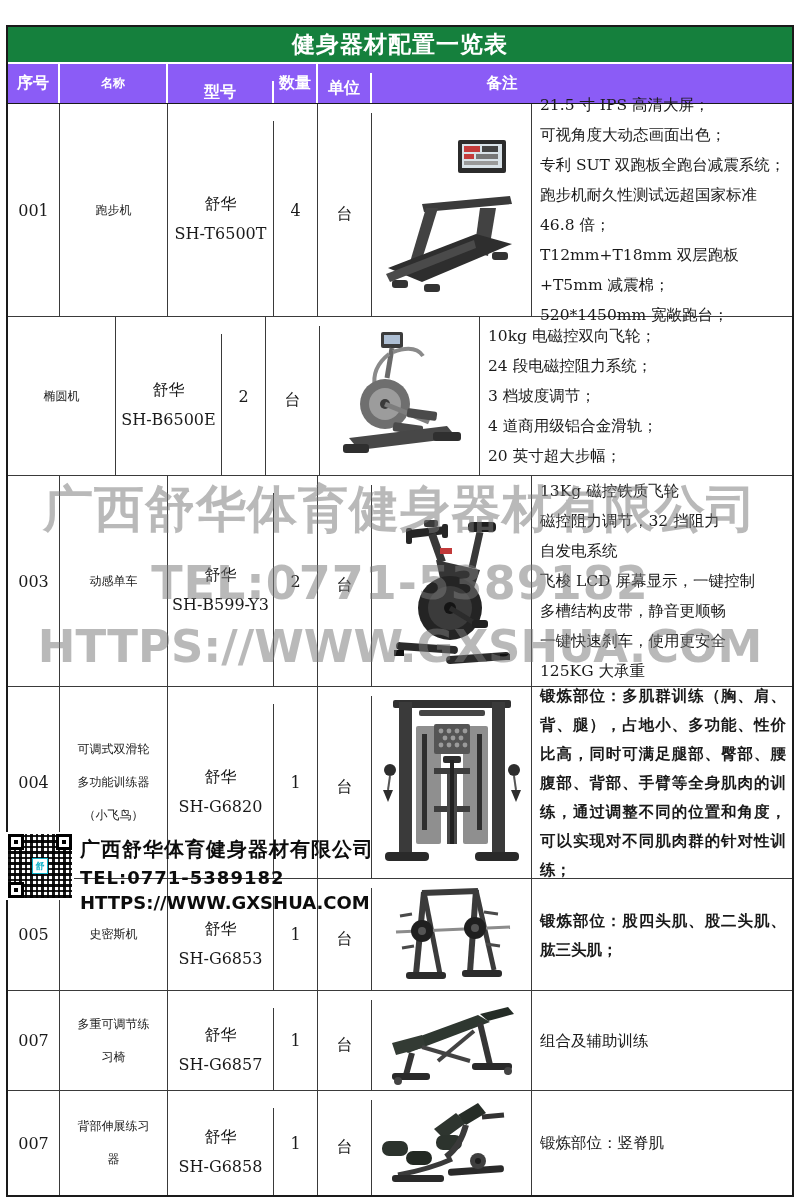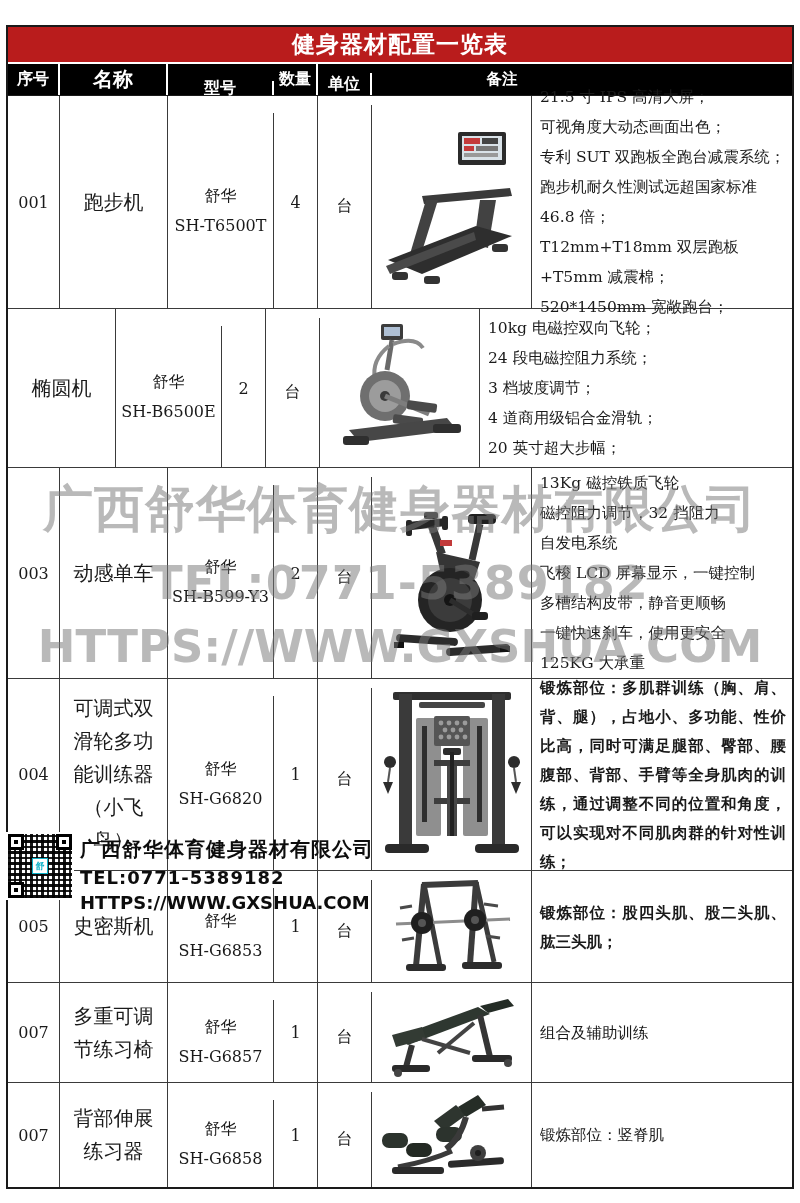--- a/index.html
+++ b/index.html
@@ -6,36 +6,36 @@
   html,body { background:#ffffff; }
   .page {
     position:relative; width:800px; height:1203px; background:#fff;
     font-family:"DejaVu Serif","Liberation Serif",serif; color:#1a1a1a; overflow:hidden;
   }
   .table {
     position:absolute; left:6px; top:25px; width:788px;
     border:2px solid #1a1a1a; background:#fff;
   }
   .title-bar {
-    height:37px; background:#b91c1c; color:#fff; display:flex; align-items:center; justify-content:center;
+    height:37px; background:#15803d; color:#fff; display:flex; align-items:center; justify-content:center;
     font-family:"DejaVu Sans","Liberation Sans",sans-serif; font-weight:bold; font-size:23px;
     border-bottom:2px solid #ffffff; letter-spacing:1px;
   }
-  .head-row { display:flex; height:32px; background:#000000; border-bottom:1px solid #1a1a1a; }
+  .head-row { display:flex; height:40px; background:#8b5cf6; border-bottom:1px solid #1a1a1a; }
   .head-cell {
     color:#fff; font-family:"DejaVu Sans","Liberation Sans",sans-serif; font-weight:bold; font-size:17px;
     display:flex; align-items:center; justify-content:center; border-right:2px solid #fff;
   }
   .head-cell:last-child { border-right:none; }
   .t-row { display:flex; border-bottom:1px solid #3a3a3a; }
   .t-row:last-child { border-bottom:none; }
   .cell { border-right:1px solid #3a3a3a; display:flex; align-items:center; justify-content:center; }
   .cell:last-child { border-right:none; }
   .col-no { width:52px; font-size:16px; }
-  .col-name { width:108px; font-size:20px; text-align:center; padding:8px 13px; line-height:33px; }
+  .col-name { width:108px; font-size:12px; text-align:center; padding:8px 13px; line-height:33px; }
   .col-model { width:106px; flex-direction:column; gap:9px; font-size:16px; text-align:center;margin-top:17px; }
   .col-qty { width:44px; font-size:16px; }
   .col-unit { width:54px; font-size:16px;margin-top:9px; }
   .col-img { width:160px; }
   .col-remarks {
     width:260px; justify-content:flex-start; font-size:15.5px; line-height:30px;
     padding:4px 6px 4px 8px; text-align:left;
   }
   .pre { white-space:pre-line; }
   .just { white-space:normal; text-align:justify; line-height:29px;font-weight:bold; }

